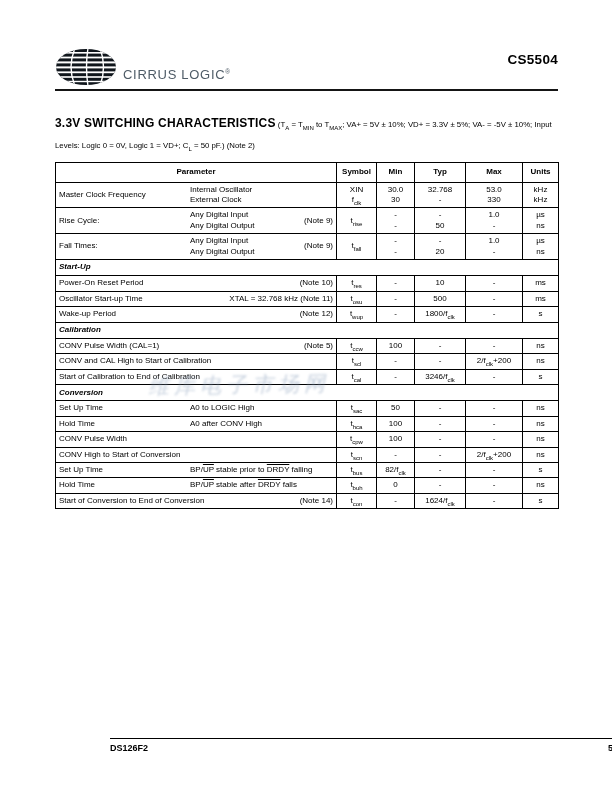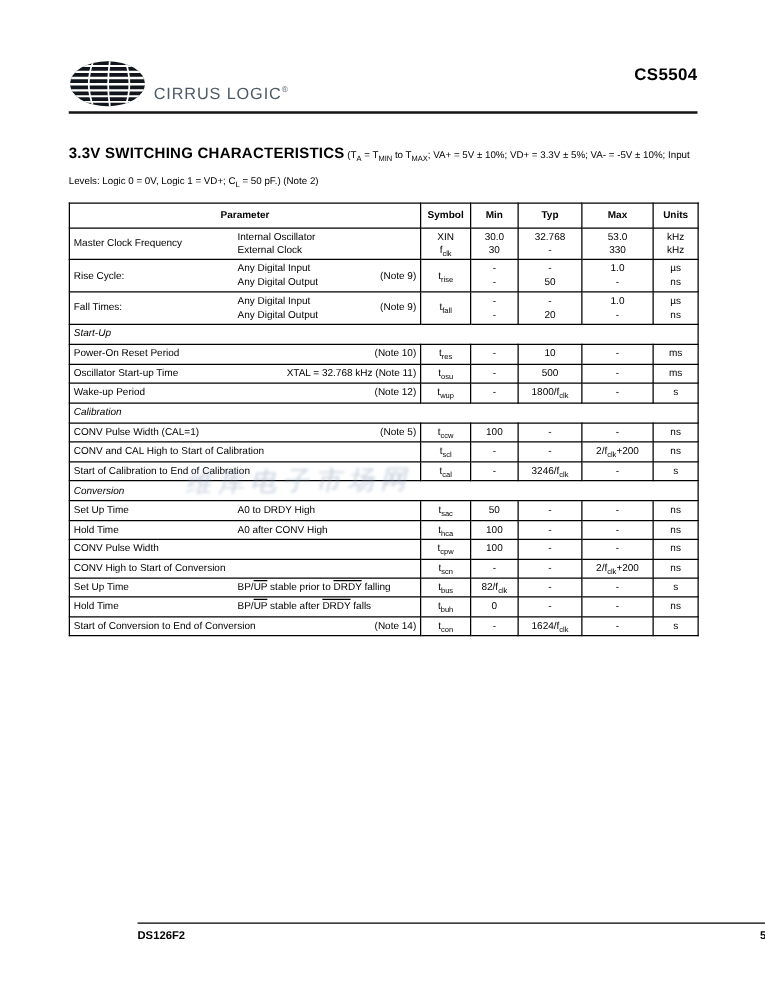--- a/index.html
+++ b/index.html
@@ -16,21 +16,21 @@
   .rule{height:2px;background:#151515;margin-top:3px}
 
   .titleblock{margin-top:20px;line-height:1.32}
   .h{font-size:12px;font-weight:bold;letter-spacing:.2px}
   .conds{font-size:7.8px}
 
   table.spec{margin-top:9px;border-collapse:collapse;table-layout:fixed;width:503px;font-size:8px}
   .spec th,.spec td{border:1px solid #000;padding:2px 3px;vertical-align:middle;line-height:1.3;overflow:hidden}
   .spec th{font-weight:bold;text-align:center;padding:4px 2px;font-size:8px}
   td.c{text-align:center}
-  tr.section-row td{font-weight:normal;font-style:italic;padding:2.5px 3px}
+  tr.section-row td{font-weight:bold;font-style:italic;padding:2.5px 3px}
   .pcell{display:flex;align-items:center;width:100%}
   .plabel{min-width:131px;white-space:nowrap}
   .pdesc{white-space:nowrap}
   .pdesc div{white-space:nowrap}
   .pnote{margin-left:auto;white-space:nowrap;padding-left:4px;text-align:right}
   sub{font-size:6px;line-height:0}
   .ovl{text-decoration:overline}
 
   .footer{position:absolute;left:55px;top:738px;width:503px;border-top:1px solid #000;display:flex;justify-content:space-between;font-weight:bold;font-size:9px;padding-top:4px}
 
@@ -355,21 +355,21 @@
 
   <tr class="section-row">
     <td colspan="6">Conversion</td>
   </tr>
 
   <tr class="data-row">
     <td class="param">
       <div class="pcell">
         <span class="plabel">Set Up Time</span>
         <span class="pdesc">
-                  <div>A0 to DRDY High</div>
+                  <div>A0 to LOGIC High</div>
                 </span>
         <span class="pnote"></span>
       </div>
     </td>
     <td class="c">
               <div>t<sub>sac</sub></div>
             </td>
     <td class="c">
               <div>50</div>
             </td>

